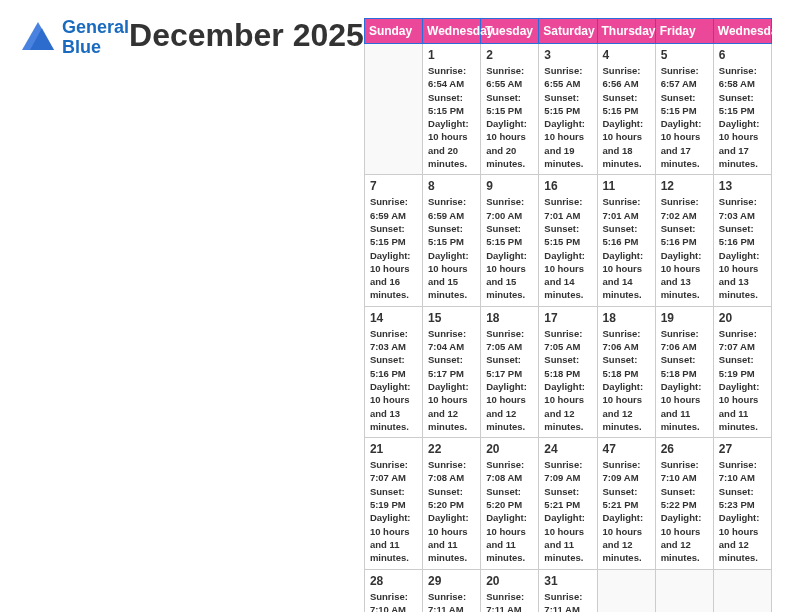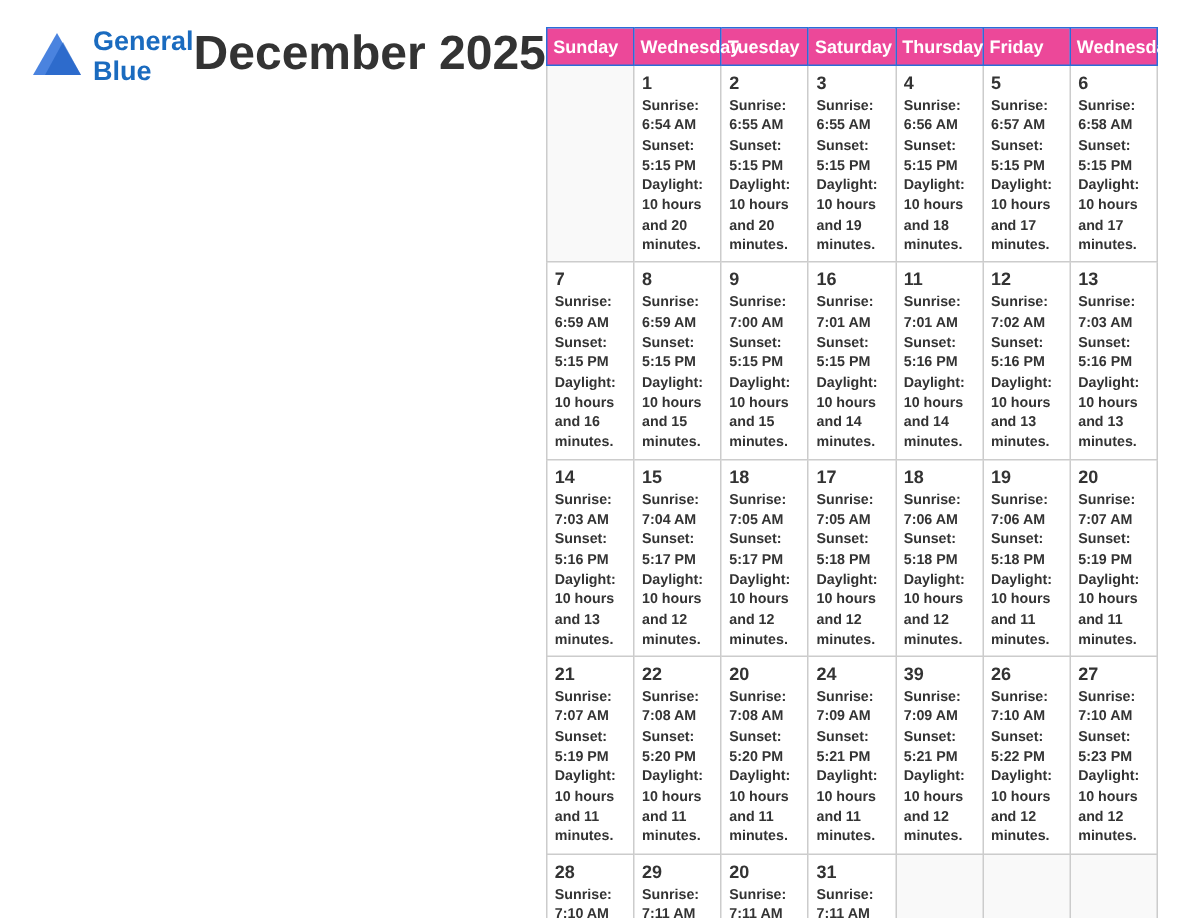--- a/index.html
+++ b/index.html
@@ -230,21 +230,21 @@
           </td>
           <td>
             <span class="cell-day">20</span>
             <div class="cell-info">Sunrise: 7:08 AM<br>Sunset: 5:20 PM<br>Daylight: 10 hours and 11 minutes.</div>
           </td>
           <td>
             <span class="cell-day">24</span>
             <div class="cell-info">Sunrise: 7:09 AM<br>Sunset: 5:21 PM<br>Daylight: 10 hours and 11 minutes.</div>
           </td>
           <td>
-            <span class="cell-day">39</span>
+            <span class="cell-day">47</span>
             <div class="cell-info">Sunrise: 7:09 AM<br>Sunset: 5:21 PM<br>Daylight: 10 hours and 12 minutes.</div>
           </td>
           <td>
             <span class="cell-day">26</span>
             <div class="cell-info">Sunrise: 7:10 AM<br>Sunset: 5:22 PM<br>Daylight: 10 hours and 12 minutes.</div>
           </td>
           <td>
             <span class="cell-day">27</span>
             <div class="cell-info">Sunrise: 7:10 AM<br>Sunset: 5:23 PM<br>Daylight: 10 hours and 12 minutes.</div>
           </td>

